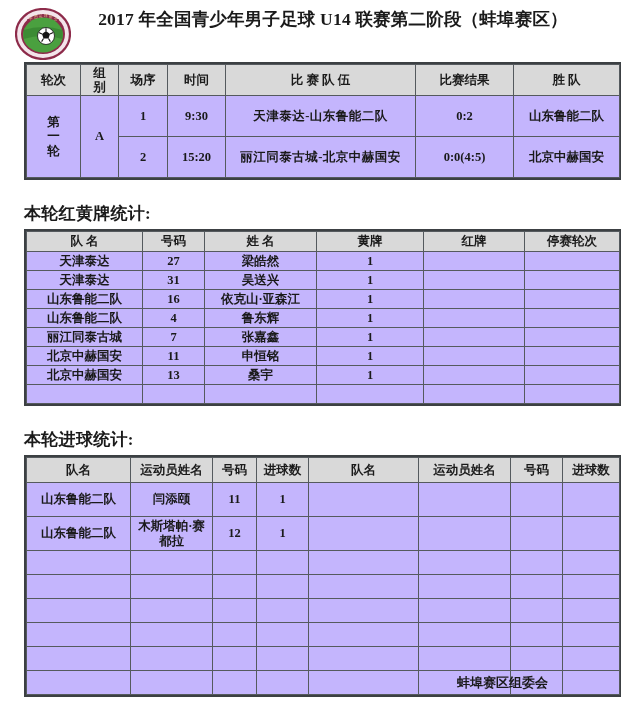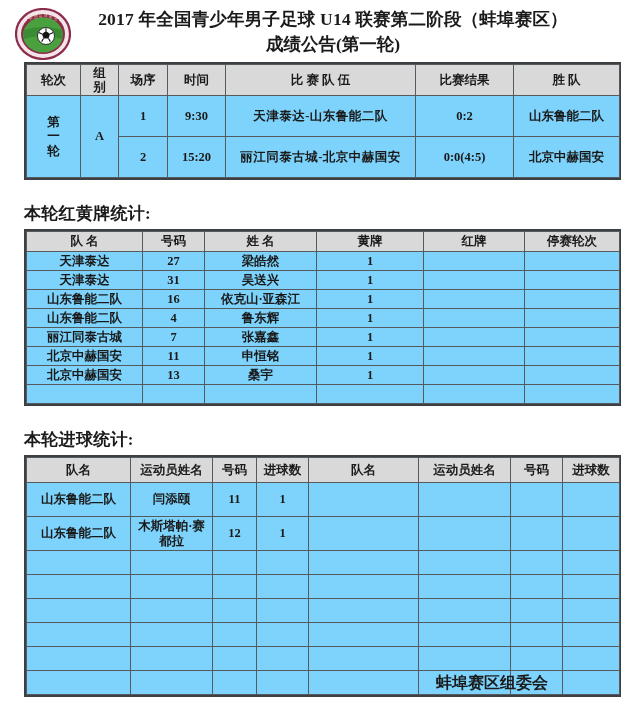--- a/index.html
+++ b/index.html
@@ -55,21 +55,21 @@
     line-height: 24px;
     white-space: nowrap;
   }
 
   
   table.grid {
     border-collapse: collapse;
     table-layout: fixed;
     width: 593px;
     margin-left: 24px;
-    background: #7dd3fc;
+    background: #c4b5fd;
   }
   table.grid td, table.grid th {
     border: 1px solid #555a5e;
     font-weight: bold;
     font-size: 12.5px;
     text-align: center;
     vertical-align: middle;
     padding: 0 2px;
     line-height: 1.15;
     overflow: hidden;
@@ -118,21 +118,21 @@
   #goal-table thead th { height: 24px; }
   #goal-table tbody td { height: 23px; }
   .two-line { font-size: 11.5px; line-height: 13px; }
 
   
   .footer {
     position: absolute;
     right: 92px;
     bottom: 14px;
     text-align: left;
-    font-size: 16px;
+    font-size: 13px;
     font-weight: bold;
     line-height: 21px;
     margin-left: 16px;
   }
 </style>
 </head>
 <body>
 
 <div class="header">
   <div class="logo-wrap">
@@ -152,21 +152,20 @@
             <text x="24" y="9">足</text>
           <text x="29" y="9">球</text>
             <text x="34" y="10">协</text>
             <text x="39" y="12">会</text>
         </g>
       </svg>
     </div>
   </div>
   <div class="titles">
     <div class="title-line1">2017 年全国青少年男子足球 U14 联赛第二阶段（蚌埠赛区）</div>
-    <div class="title-line2">成绩公告(第一轮)</div>
   </div>
 </div>
 
 <div class="tbl-wrap">
   <table class="grid" id="schedule-table">
     <colgroup>
       <col style="width:54px">
         <col style="width:38px">
         <col style="width:49px">
         <col style="width:58px">

